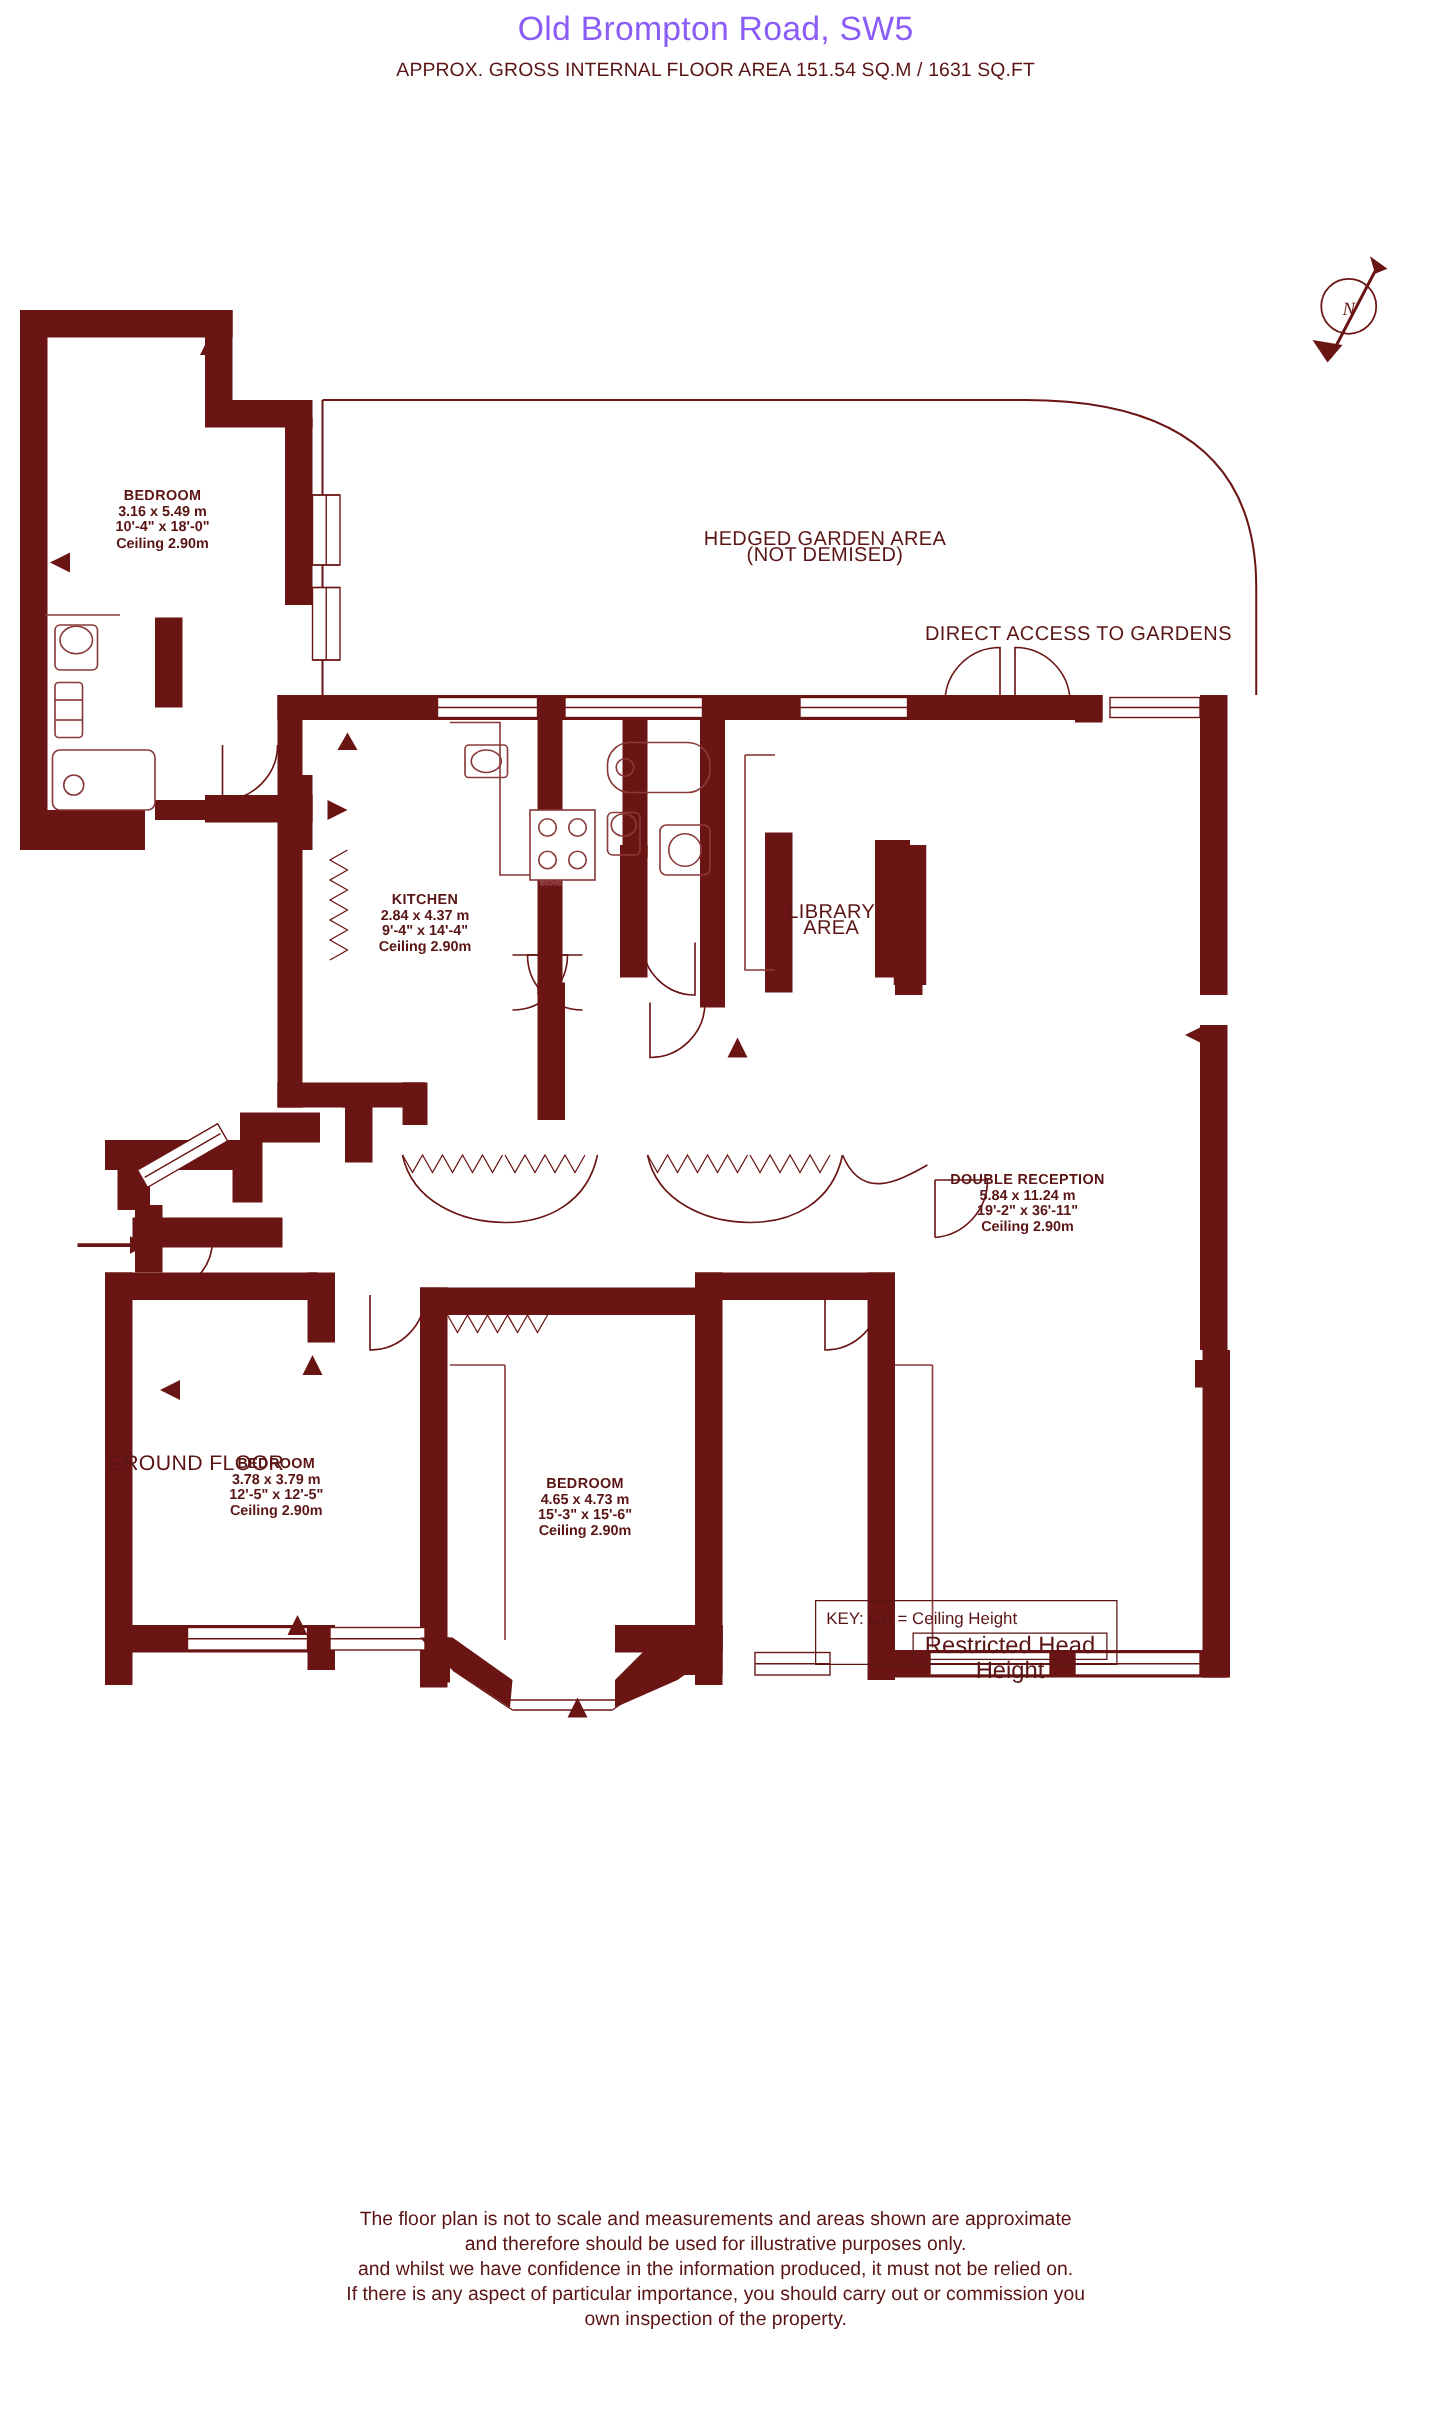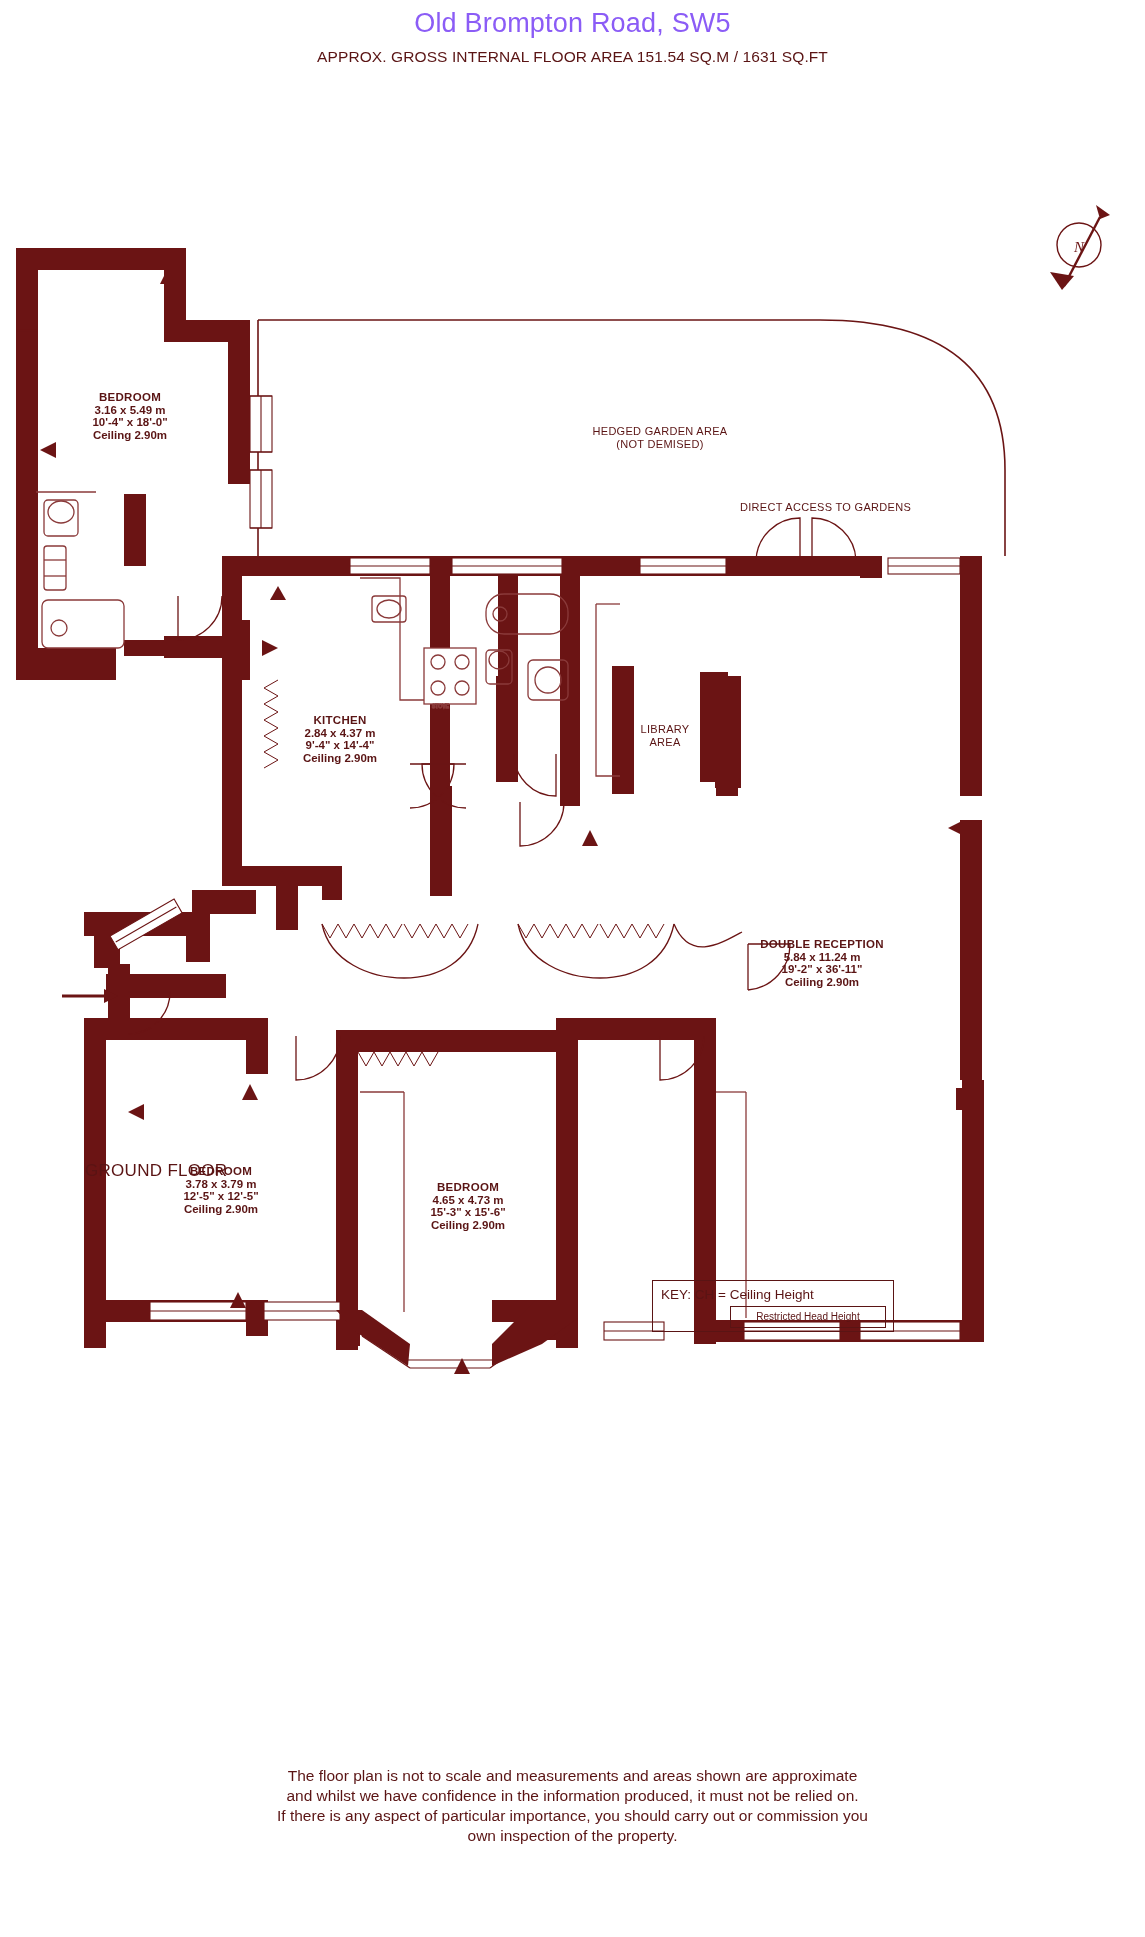--- a/index.html
+++ b/index.html
@@ -7,27 +7,27 @@
        font-family:"Liberation Sans",sans-serif;color:#5a1414;}
   #plan{position:absolute;left:0;top:0;width:1145px;height:1937px;}
   .ttl{position:absolute;width:100%;text-align:center;}
   #title{top:8px;font-size:27px;color:#8b5cf6;letter-spacing:.2px;}
   #subtitle{top:48px;font-size:15.5px;color:#5a1414;letter-spacing:.1px;}
   #ground{position:absolute;left:85px;top:1161px;font-size:17px;color:#5a1414;letter-spacing:.3px;}
   #disclaimer{position:absolute;left:0;top:1766px;width:100%;text-align:center;
               font-size:15.5px;line-height:20px;color:#5a1414;}
   .rm{position:absolute;text-align:center;font-size:11.5px;line-height:12.6px;color:#5a1414;font-weight:bold;}
   .rm .nm{letter-spacing:.3px;}
-  .note{position:absolute;text-align:center;font-size:11px;line-height:13px;
+  .note{position:absolute;text-align:center;font-size:16px;line-height:13px;
         color:#5a1414;letter-spacing:.3px;}
   #key{position:absolute;left:652px;top:1280px;width:242px;height:52px;
        border:1px solid #5a1414;box-sizing:border-box;}
   #keyline{position:absolute;left:8px;top:6px;font-size:13.5px;color:#5a1414;}
   #keybox{position:absolute;left:77px;top:25px;width:156px;height:22px;
-          border:1px solid #5a1414;box-sizing:border-box;font-size:10px;
+          border:1px solid #5a1414;box-sizing:border-box;font-size:19px;
           color:#5a1414;text-align:center;line-height:20px;}
 </style>
 </head>
 <body>
 
 <svg id="plan" viewBox="0 0 1145 1937">
   <defs>
     <g id="arrowhead"></g>
   </defs>
 
@@ -309,16 +309,17 @@
 
 <div id="ground">GROUND FLOOR</div>
 
 <div id="key">
   <div id="keyline">KEY: CH = Ceiling Height</div>
   <div id="keybox">Restricted Head Height</div>
 </div>
 
 <div id="disclaimer">
   <div>The floor plan is not to scale and measurements and areas shown are approximate</div>
+  <div>and therefore should be used for illustrative purposes only.</div>
   <div>and whilst we have confidence in the information produced, it must not be relied on.</div>
   <div>If there is any aspect of particular importance, you should carry out or commission you</div>
   <div>own inspection of the property.</div>
 </div>
 
 </body></html>

